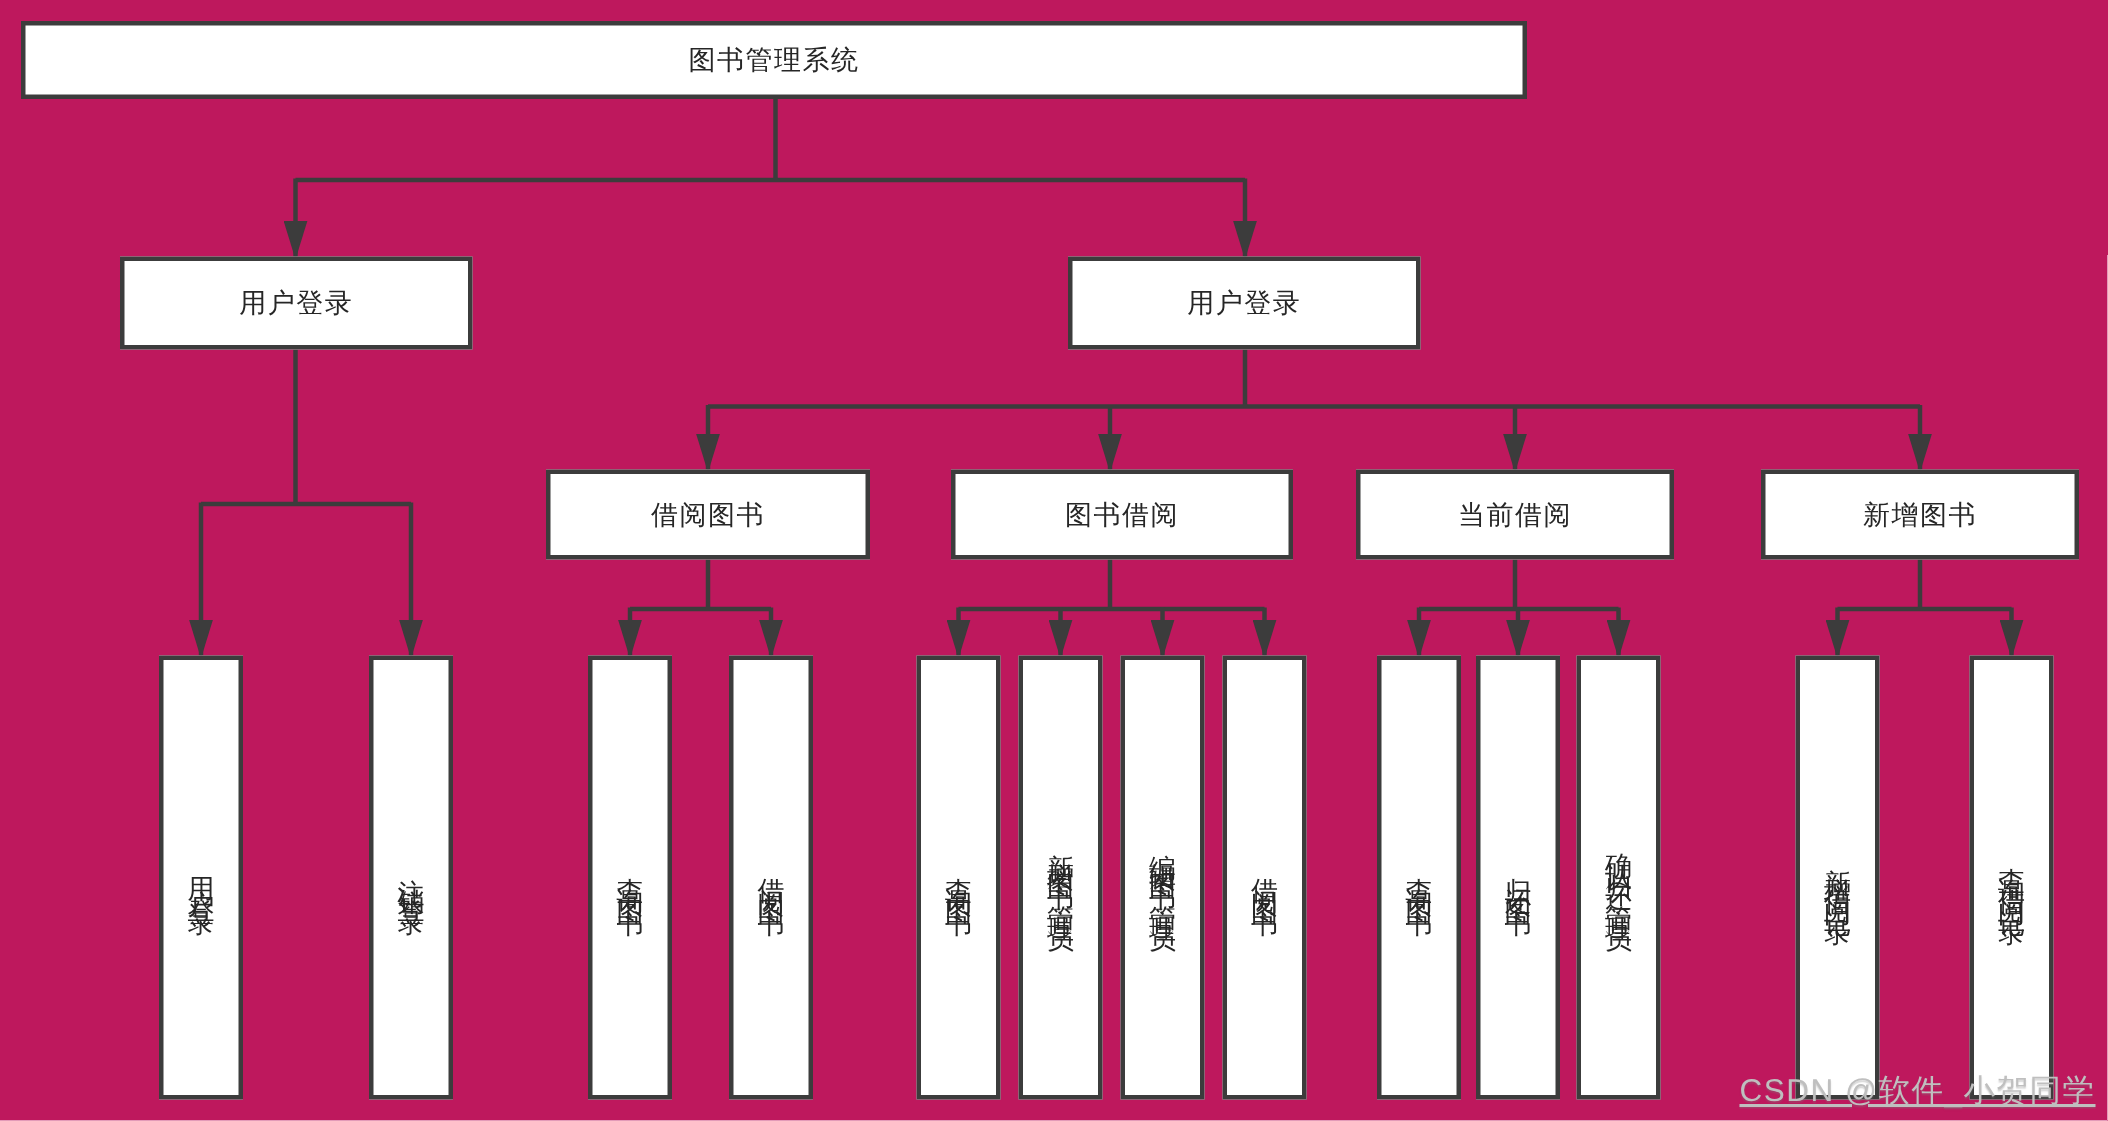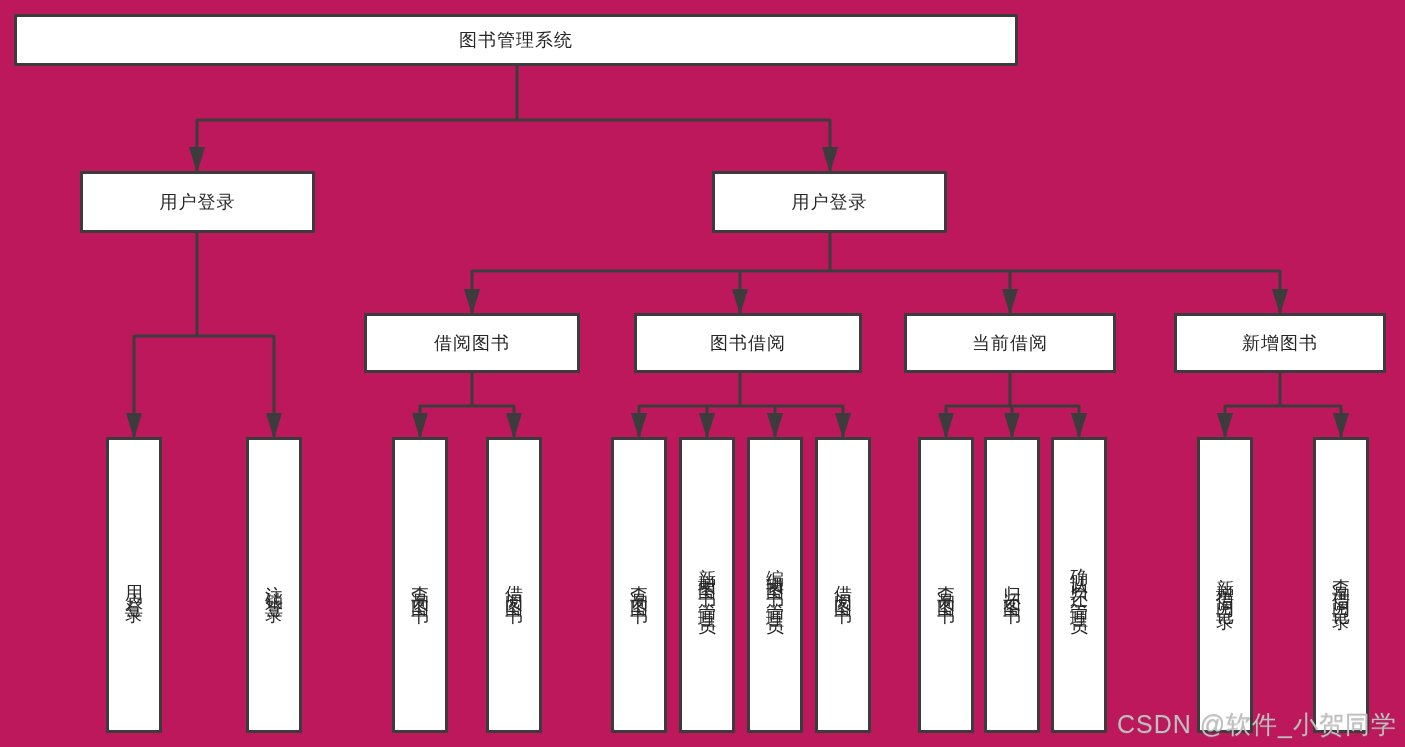--- a/index.html
+++ b/index.html
@@ -36,24 +36,25 @@
     writing-mode:vertical-rl;
     text-orientation:mixed;
     letter-spacing:7px;
     line-height:1;
   }
   .watermark{
     position:absolute;
     right:8px;
     bottom:6px;
     color:#bfbfbf;
-    font-size:25px;
+    font-size:21px;
     letter-spacing:1px;
     z-index:2;
     text-shadow:0 1px 1px rgba(120,120,120,0.35);
+    text-decoration:underline;
   }
 </style>
 </head>
 <body>
 
 <div class="canvas">
 
   <svg class="wires" width="1405" height="747" viewBox="0 0 1405 747">
     <defs>
       <marker id="arrow" markerUnits="userSpaceOnUse" markerWidth="26" markerHeight="16" viewBox="0 0 26 16" refX="24" refY="8" orient="auto">

